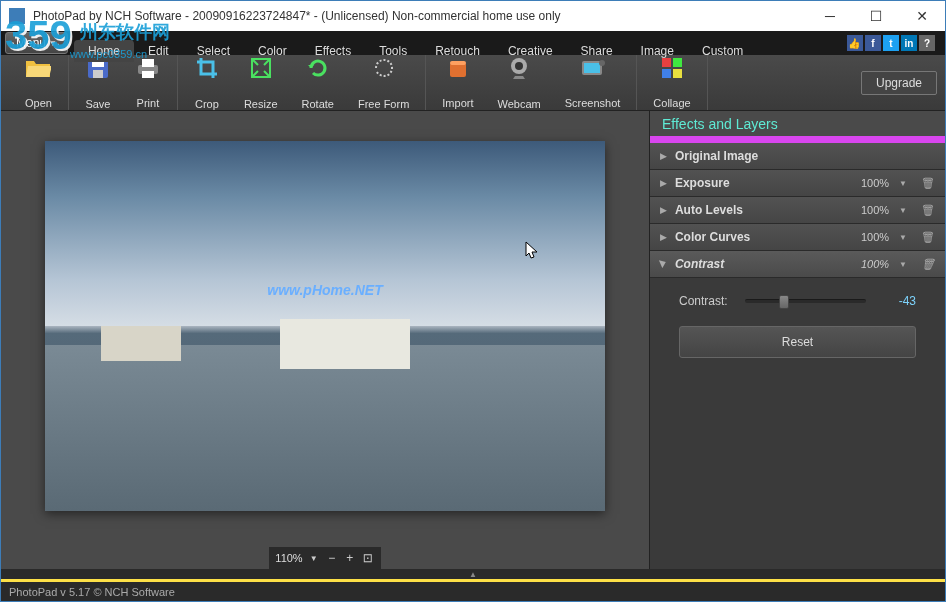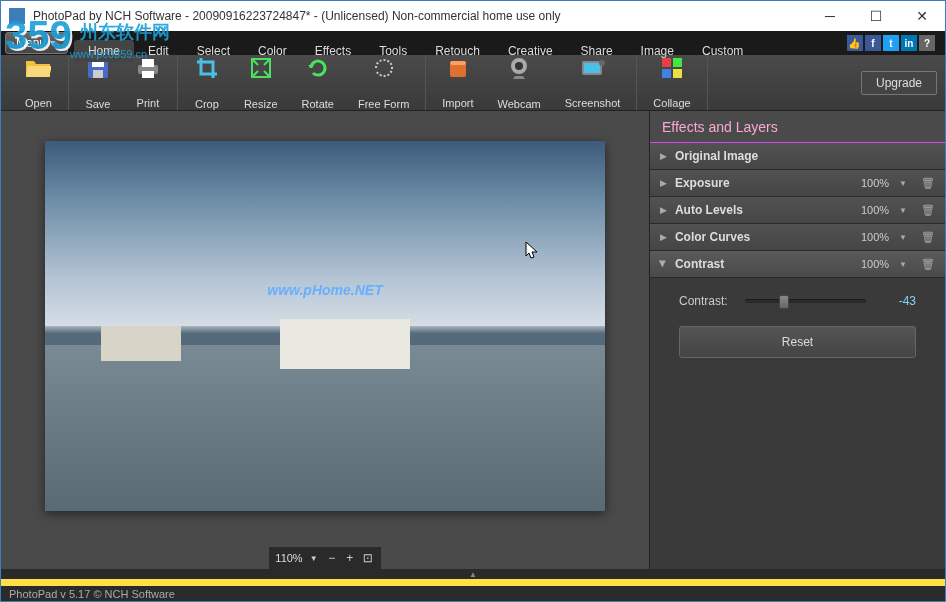--- a/index.html
+++ b/index.html
@@ -43,41 +43,41 @@
 .image-house2 { position: absolute; top: 50%; left: 10%; width: 80px; height: 35px; background: #d8d5c8; }
 .image-water { position: absolute; bottom: 0; left: 0; right: 0; height: 45%; background: linear-gradient(to bottom, #7a8a95 0%, #6a7a85 50%, #5a6a75 100%); }
 .image-watermark { position: absolute; top: 38%; left: 50%; transform: translateX(-50%); color: #6aafff; font-size: 14px; font-style: italic; font-weight: bold; }
 .cursor { position: absolute; top: 130px; left: 524px; font-size: 16px; color: #fff; z-index: 50; }
 
 .zoom-bar { height: 22px; background: #2a2a2a; display: flex; align-items: center; padding: 0 6px; font-size: 11px; color: #ddd; gap: 4px; }
 .zoom-btn { width: 14px; height: 14px; display: flex; align-items: center; justify-content: center; color: #ccc; font-size: 12px; }
 
 
 .side-panel { width: 296px; background: #3a3a3a; border-left: 1px solid #222; display: flex; flex-direction: column; }
-.panel-header { height: 32px; background: #4a4a4a; display: flex; align-items: center; padding: 0 12px; font-size: 14px; color: #f9a8d4; border-bottom: 1px solid #d946ef; }
+.panel-header { height: 32px; background: #4a4a4a; display: flex; align-items: center; padding: 0 12px; font-size: 14px; color: #5eead4; border-bottom: 7px solid #d946ef; }
 .layer-item { height: 27px; background: linear-gradient(#525252, #454545); border-bottom: 1px solid #2a2a2a; display: flex; align-items: center; padding: 0 10px; font-size: 12px; color: #ddd; gap: 8px; }
-.layer-item.expanded { background: linear-gradient(#5a5a5a, #4a4a4a); }
+.layer-item.expanded { background: linear-gradient(#5a5a5a, #4a4a4a); font-style: italic; }
 .layer-arrow { color: #aaa; font-size: 9px; }
 .layer-name { flex: 1; font-weight: bold; }
 .layer-value { color: #ccc; font-size: 11px; }
 .layer-dropdown { color: #aaa; font-size: 8px; margin-left: 2px; }
 .layer-delete { color: #aaa; font-size: 11px; margin-left: 6px; }
 
 .layer-content { padding: 16px 29px; background: #3a3a3a; }
 .slider-row { display: flex; align-items: center; gap: 10px; margin-bottom: 18px; }
 .slider-label { font-size: 12px; color: #ccc; width: 56px; }
 .slider-track { flex: 1; height: 4px; background: #2a2a2a; border-radius: 2px; position: relative; border-top: 1px solid #1a1a1a; }
 .slider-thumb { position: absolute; top: -5px; width: 10px; height: 14px; background: linear-gradient(#888, #666); border: 1px solid #444; border-radius: 2px; }
 .slider-value { font-size: 12px; color: #7dd3fc; width: 24px; text-align: right; margin-left: 16px; }
 .reset-btn { width: 100%; padding: 8px; background: linear-gradient(#555, #444); border: 1px solid #666; border-radius: 3px; color: #ddd; font-size: 12px; text-align: center; }
 
 .collapse-handle { height: 10px; background: #2a2a2a; display: flex; align-items: center; justify-content: center; color: #888; font-size: 8px; }
 
 
-.statusbar { height: 22px; background: #2a2a2a; display: flex; align-items: center; padding: 0 8px; font-size: 11px; color: #aaa; border-top: 7px solid #fde047; }
+.statusbar { height: 22px; background: #2a2a2a; display: flex; align-items: center; padding: 0 8px; font-size: 11px; color: #aaa; border-top: 3px solid #fde047; }
 </style>
 </head>
 <body>
 
 <div class="watermark-logo">
   <div class="big359">359</div>
   <div class="chinese">州东软件网</div>
   <div class="url">www.pc0359.cn</div>
 </div>
 

